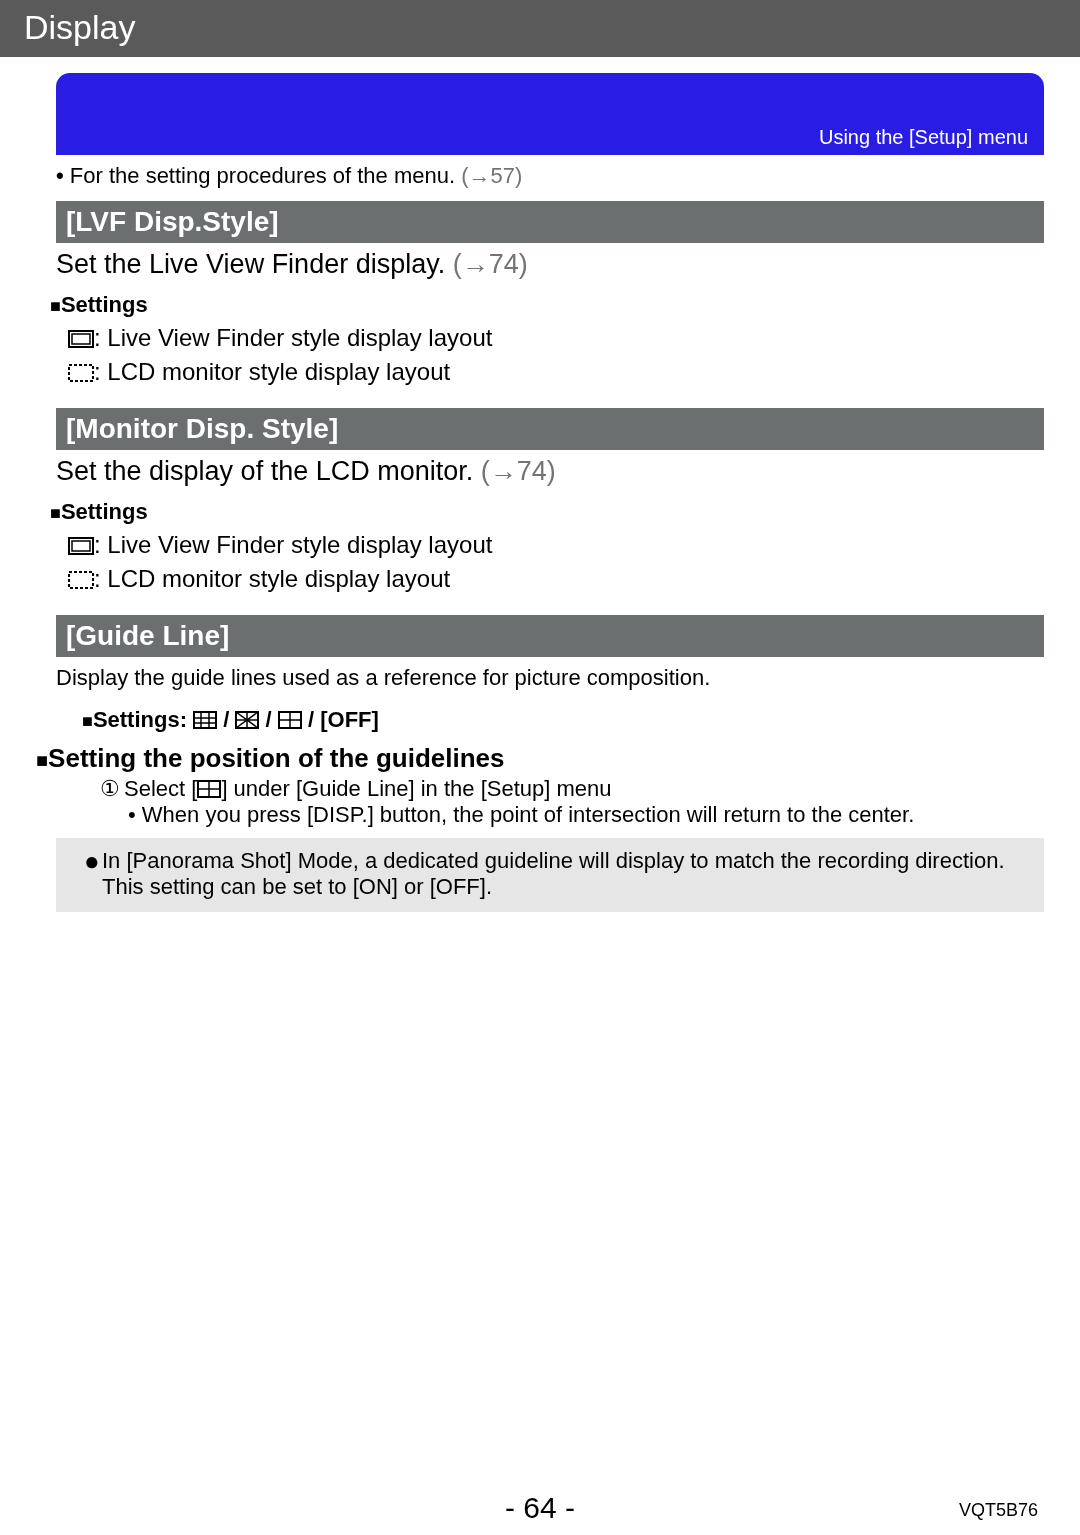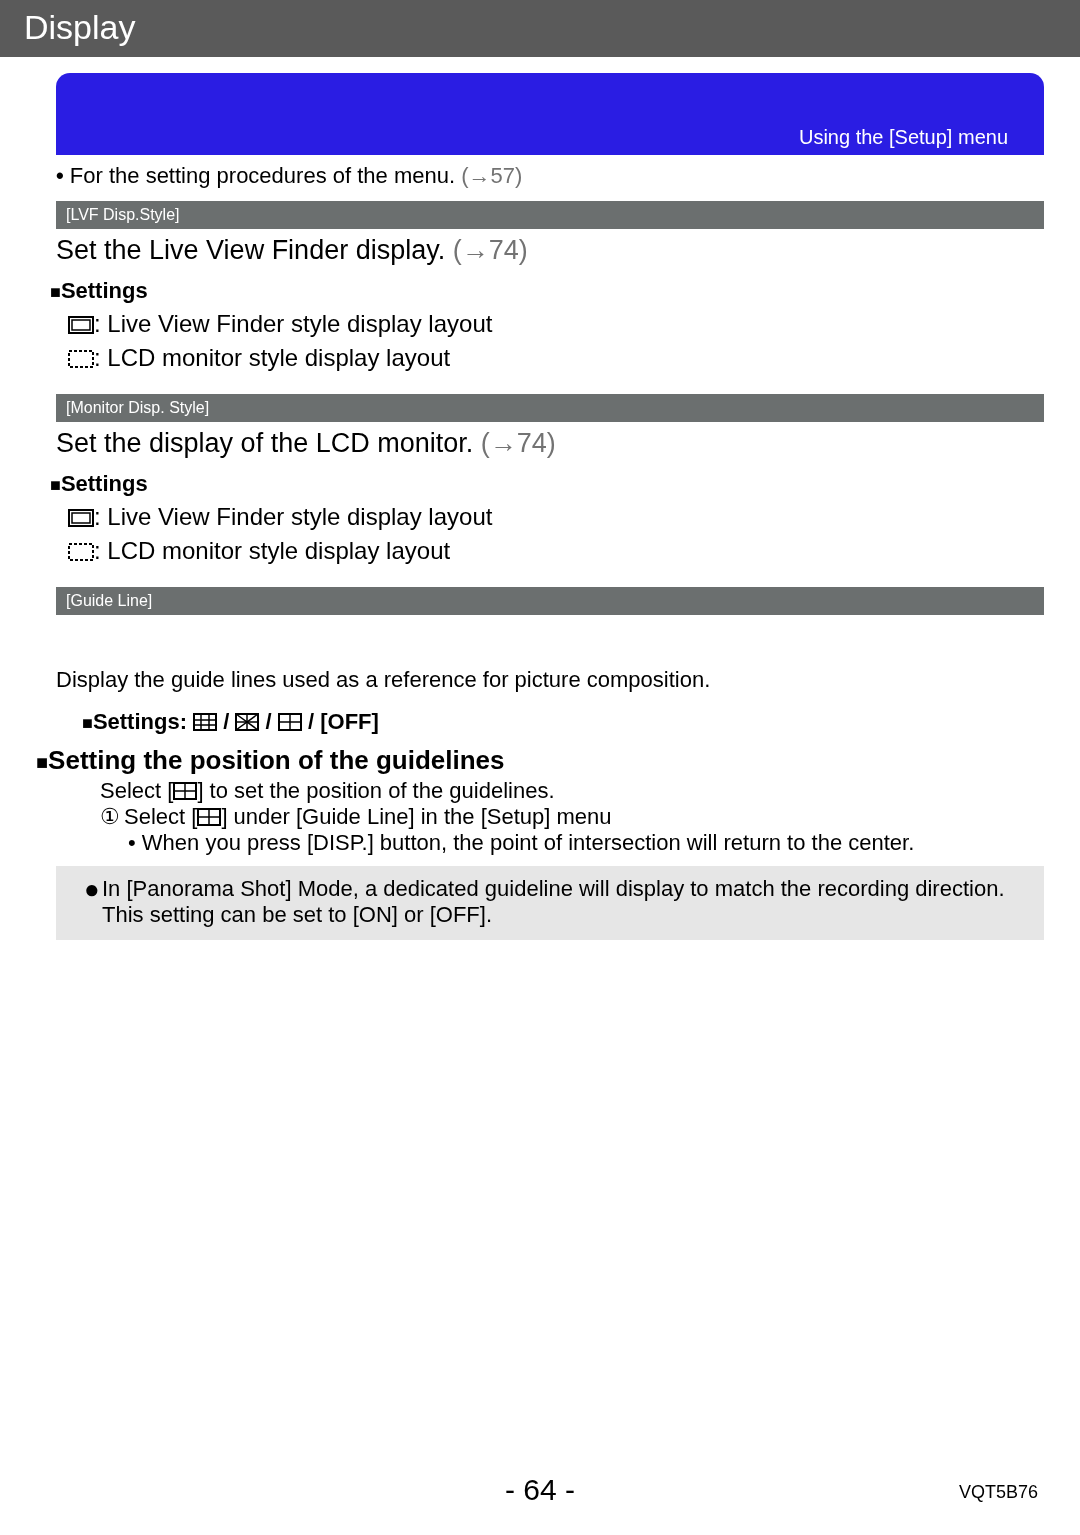--- a/index.html
+++ b/index.html
@@ -20,47 +20,47 @@
   }
   .blue-banner {
     background: #2a1de3;
     margin: 16px 36px 0 56px;
     border-radius: 14px 14px 0 0;
     height: 82px;
     position: relative;
   }
   .blue-banner .right-label {
     position: absolute;
-    right: 36px;
+    right: 16px;
     bottom: 6px;
     color: #fff;
     font-size: 20px;
   }
   .content { padding: 6px 36px 0 56px; font-size: 22px; line-height: 1.35; }
   .bullet-line { white-space: nowrap; }
   .dot { font-weight: bold; }
   .link { color: #737373; }
   .section-header {
     background: #6b6f6f;
     color: #fff;
-    font-weight: normal;
-    font-size: 16px;
+    font-weight: bold;
+    font-size: 28px;
     padding: 5px 10px;
     margin: 10px 36px 0 56px;
   }
   .sub { padding: 6px 36px 0 56px; font-size: 27px; }
   .settings-hd { font-weight: bold; font-size: 22px; padding-left: 50px; margin-top: 6px; }
   .settings-hd .sqmark { font-size: 18px; }
   .opt-line { padding-left: 68px; font-size: 24px; }
   .icon-box {
     display: inline-block;
     vertical-align: -2px;
   }
   .icon-box svg { display: block; }
-  .guide-desc { padding: 8px 36px 0 56px; font-size: 22px; margin-top: 44px; }
+  .guide-desc { padding: 8px 36px 0 56px; font-size: 22px; }
   .settings-row { font-weight: bold; font-size: 22px; padding-left: 92px; margin-top: 10px; }
   .settings-row .sqmark { display: inline-block; transform: translateX(-10px); font-size:18px;}
   .settings-row-inner { display:inline-block; transform: translateX(-10px); }
   .position-hd { font-weight: bold; font-size: 26px; padding-left: 44px; margin-top: 10px; }
   .position-hd .sqmark { font-size: 20px; display:inline-block; transform: translateX(-8px);}
   .position-hd span.txt { display:inline-block; transform: translateX(-8px);}
   .steps { padding: 2px 36px 0 100px; font-size: 22px; }
   .steps .row { margin-top: 0; }
   .steps .circ { display:inline-block; width: 24px; }
   .note-sub { padding-left: 28px; }
@@ -68,21 +68,21 @@
     background: #e6e6e6;
     margin: 10px 36px 0 56px;
     padding: 10px 14px 12px 28px;
     font-size: 22px;
   }
   .panorama-box .bullet2 { display:inline-block; width: 18px; font-size: 26px; line-height: 1; vertical-align: -3px; }
   .panorama-box .line1 { display: flex; }
   .panorama-box .rest { flex: 1; }
   .footer {
     position: absolute;
-    bottom: 28px;
+    bottom: 10px;
     left: 0; right: 0;
     text-align: center;
     font-size: 30px;
   }
   .footer .doc {
     position: absolute;
     right: 42px;
     bottom: 4px;
     font-size: 18px;
     margin-top: 36px;
@@ -191,27 +191,20 @@
     <span>[OFF]</span>
   </span>
 </div>
 
 <div class="position-hd">
   <span class="sqmark">■</span><span class="txt">Setting the position of the guidelines</span>
 </div>
 
 <div class="steps">
   <div class="row">
-    <span>Select [</span><span class="icon-box"><svg width="24" height="18">
-          <rect x="1" y="1" width="22" height="16" fill="none" stroke="#000" stroke-width="2"></rect>
-          <line x1="12" y1="1" x2="12" y2="17" stroke="#000" stroke-width="1.5"></line>
-          <line x1="1" y1="9" x2="23" y2="9" stroke="#000" stroke-width="1.5"></line>
-        </svg></span><span>] to set the position of the guidelines.</span>
-  </div>
-  <div class="row">
     <span class="circ">①</span><span>Select [</span><span class="icon-box"><svg width="24" height="18">
           <rect x="1" y="1" width="22" height="16" fill="none" stroke="#000" stroke-width="2"></rect>
           <line x1="12" y1="1" x2="12" y2="17" stroke="#000" stroke-width="1.5"></line>
           <line x1="1" y1="9" x2="23" y2="9" stroke="#000" stroke-width="1.5"></line>
         </svg></span><span>] under [Guide Line] in the [Setup] menu</span>
   </div>
   <div class="row note-sub">
     <span>• </span><span>When you press [DISP.] button, the point of intersection will return to the center.</span>
   </div>
 </div>

